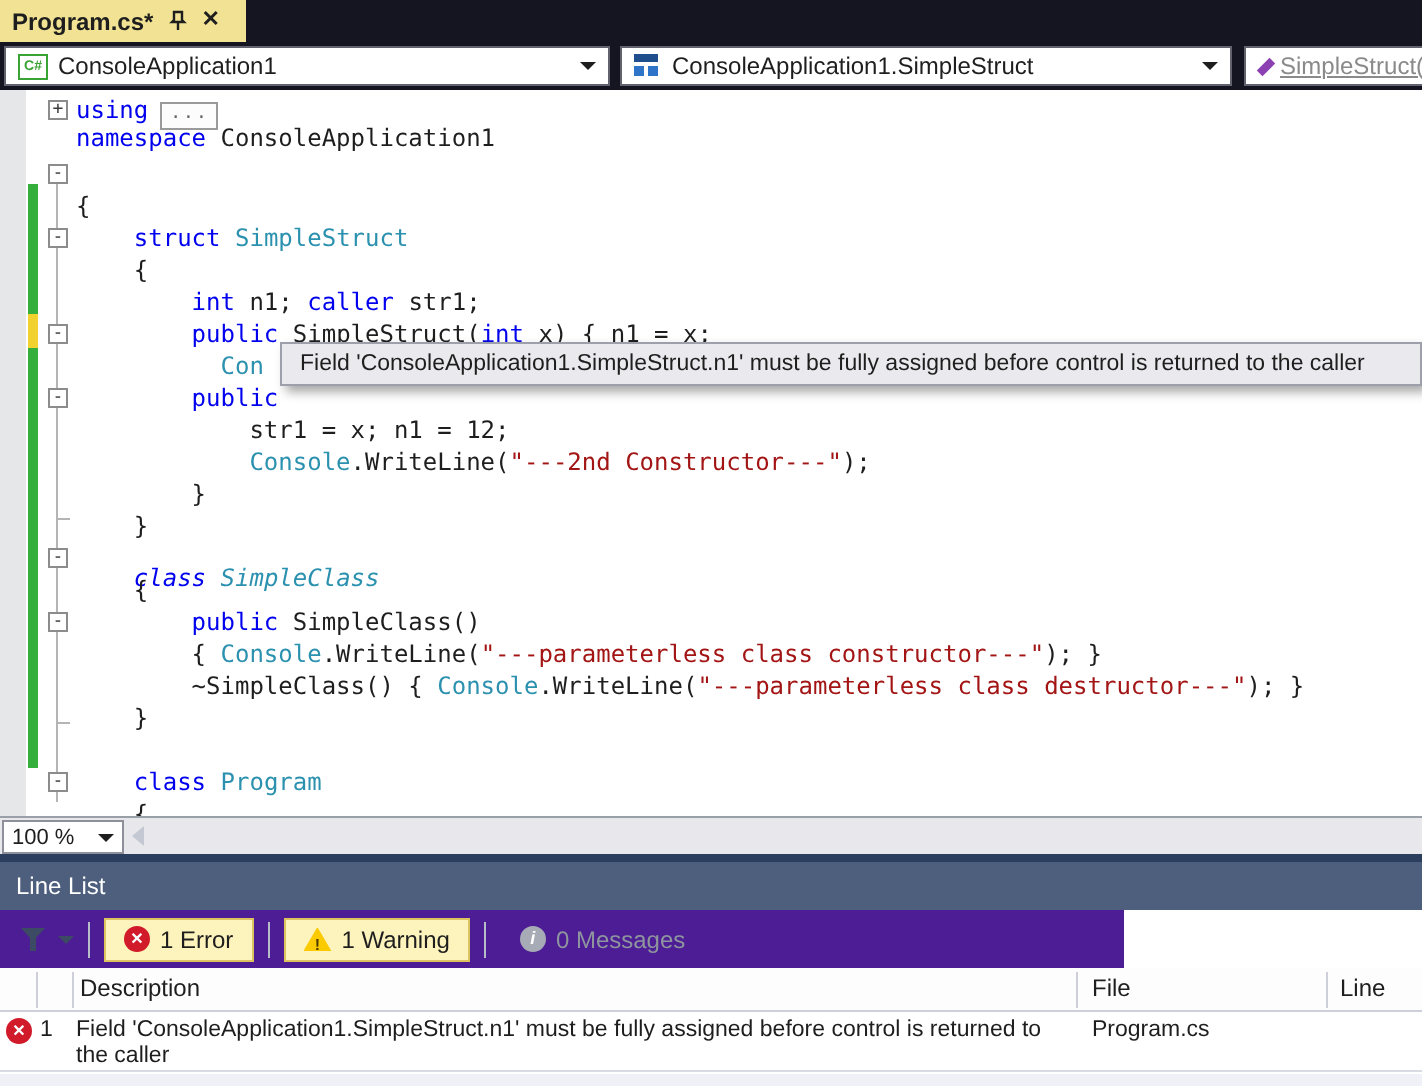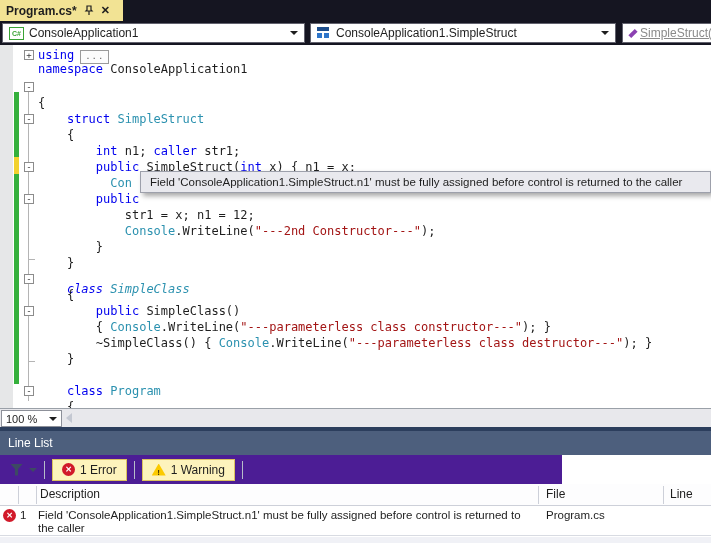--- a/index.html
+++ b/index.html
@@ -225,20 +225,24 @@
     <button class="count-btn">
       <span class="error-icon"></span>
       <span>1 Error</span>
     </button>
     <span class="tb-sep"></span>
     <button class="count-btn">
       <span class="warning-icon"></span>
       <span>1 Warning</span>
     </button>
     <span class="tb-sep"></span>
+    <button class="count-btn plain">
+      <span class="message-icon"></span>
+      <span>0 Messages</span>
+    </button>
   </div>
 
   <div id="errorlist-header" class="abs">
     <span class="col-sep" style="left:18px;"></span>
     <span class="col-sep" style="left:36px;"></span>
     <span id="hdr-desc" class="hdr-cell">Description</span>
     <span class="col-sep" style="left:538px;"></span>
     <span id="hdr-file" class="hdr-cell">File</span>
     <span class="col-sep" style="left:663px;"></span>
     <span id="hdr-line" class="hdr-cell">Line</span>

